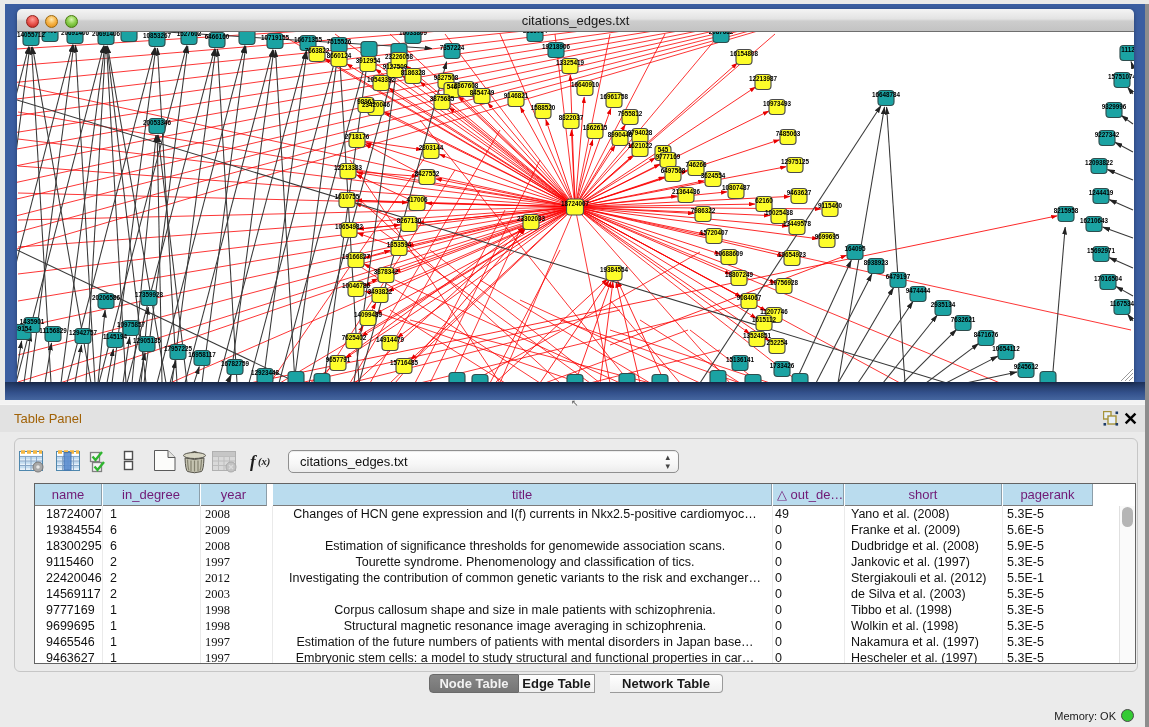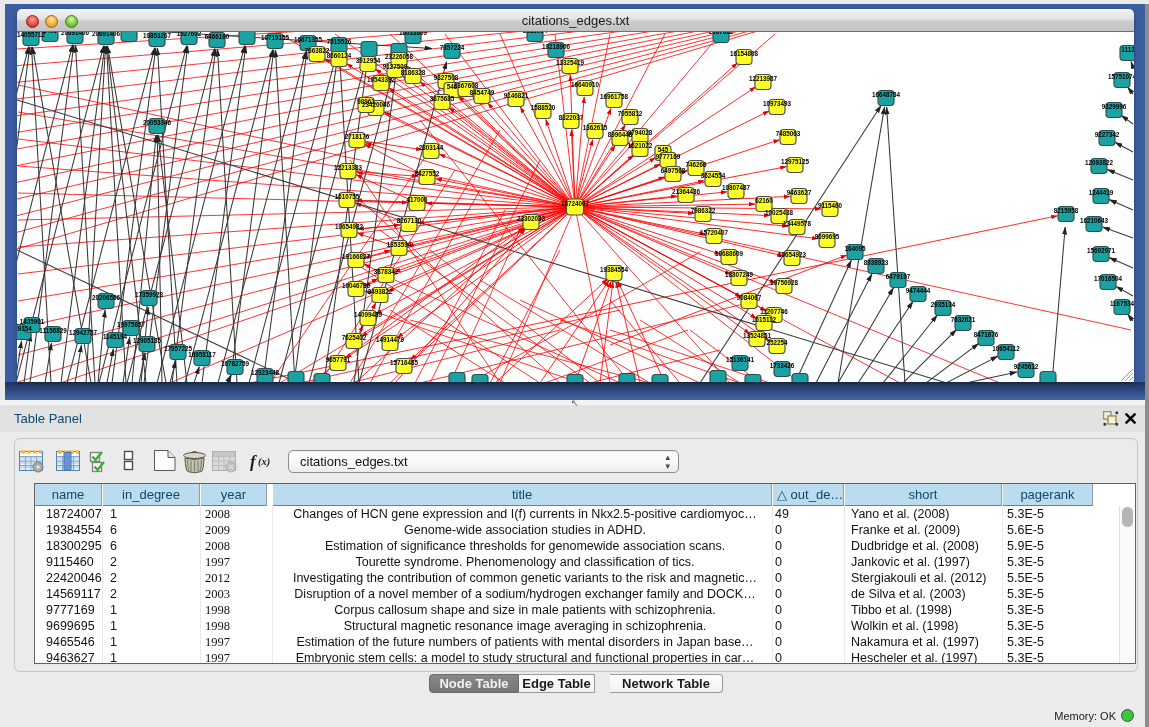--- a/index.html
+++ b/index.html
@@ -21,32 +21,32 @@
 #tlr { left:8.5px; background:radial-gradient(circle at 50% 32%,#ff9d96 0%,#ec5c55 45%,#d03830 75%,#8e1710 100%); border:0.5px solid #92211b;}
 #tlo { left:28px; background:radial-gradient(circle at 50% 32%,#ffe9b0 0%,#f6b64c 45%,#eb9c28 75%,#9a610d 100%); border:0.5px solid #9c680f;}
 #tlg { left:48px; background:radial-gradient(circle at 50% 32%,#d7f5b2 0%,#8ed04e 45%,#6cb633 75%,#3f7312 100%); border:0.5px solid #49790f;}
 #content { position:absolute; left:17px; top:32px; width:1117px; height:350px; background:#ffffff; }
 #grip { position:absolute; left:1119px; top:368px; width:14px; height:13px; }
 
 #panel { position:absolute; left:0; top:400px; width:1146px; height:327px; background:#ebebeb; }
 #panelbar { position:absolute; left:0; top:4px; width:1146px; height:28px; background:#e2e2e2; border-top:1px solid #f6f6f6; }
 #panettop { position:absolute; left:0; top:0; width:1146px; height:4px; background:#f3f3f3; }
 #cursor { position:absolute; left:571px; top:-2px; font-size:9px; color:#555; }
-#paneltitle { position:absolute; left:14px; top:11px; font-size:13px; color:#0c4a6e; }
+#paneltitle { position:absolute; left:14px; top:11px; font-size:13px; color:#a16207; }
 #floaticon { position:absolute; left:1103px; top:11px; }
 #closeicon { position:absolute; left:1123px; top:8px; font-size:18px; font-weight:900; color:#000; }
 #container { position:absolute; left:14px; top:38px; width:1124px; height:234px; border:1px solid #c6c6c6; border-radius:6px; }
 #toolbar { position:absolute; left:19px; top:48px; height:28px; }
 #combo { position:absolute; left:288px; top:50px; width:391px; height:23px; background:linear-gradient(180deg,#ffffff 0%,#f7f7f7 60%,#ececec 100%);
   border:1px solid #8f8f8f; border-radius:5px; font-size:13px; color:#111;
   line-height:21px; padding-left:11px; box-shadow:inset 0 1px 1px rgba(0,0,0,0.08); }
 #combo .arr { position:absolute; right:8px; top:2px; font-size:9px; color:#444; line-height:9px; }
 #tablebox { position:absolute; left:34px; top:83px; width:1102px; height:181px;
   background:#ffffff; border:1px solid #636363; }
-#thead { position:absolute; left:0; top:0; height:22px; width:1100px; font-size:13px; color:#0c4a6e; }
+#thead { position:absolute; left:0; top:0; height:22px; width:1100px; font-size:13px; color:#701a75; }
 #thead .th { position:absolute; top:0; height:22px; background:#badcee; white-space:nowrap; overflow:hidden;
   border-right:1px solid #8c9ea9; border-bottom:1px solid #7c7c7c; text-align:center; line-height:22px; }
 #tbody { position:absolute; left:0; top:22px; width:1084px; height:157px; overflow:hidden; }
 .tr { position:relative; height:16px; font-size:12.5px; color:#111; white-space:nowrap; }
 .tr div { position:absolute; top:0; height:16px; line-height:16px; overflow:hidden; }
 .c0 { left:11px;  width:62px; }
 .c1 { left:75px; width:90px; }
 .c2 { left:170px; width:70px;font-family:Liberation Serif, serif; }
 .c3 { left:244px; width:492px;text-align:center; }
 .c4 { left:740px; width:60px; }
@@ -708,21 +708,20 @@
             <div class="c2">2008</div>
             <div class="c3">Changes of HCN gene expression and I(f) currents in Nkx2.5-positive cardiomyoc…</div>
             <div class="c4">49</div>
             <div class="c5">Yano et al. (2008)</div>
             <div class="c6">5.3E-5</div>
           </div>
 <div class="tr">
             <div class="c0">19384554</div>
             <div class="c1">6</div>
             <div class="c2">2009</div>
-            <div class="c3">Genome-wide association studies in ADHD.</div>
             <div class="c4">0</div>
             <div class="c5">Franke et al. (2009)</div>
             <div class="c6">5.6E-5</div>
           </div>
 <div class="tr">
             <div class="c0">18300295</div>
             <div class="c1">6</div>
             <div class="c2">2008</div>
             <div class="c3">Estimation of significance thresholds for genomewide association scans.</div>
             <div class="c4">0</div>
@@ -735,30 +734,29 @@
             <div class="c2">1997</div>
             <div class="c3">Tourette syndrome. Phenomenology and classification of tics.</div>
             <div class="c4">0</div>
             <div class="c5">Jankovic et al. (1997)</div>
             <div class="c6">5.3E-5</div>
           </div>
 <div class="tr">
             <div class="c0">22420046</div>
             <div class="c1">2</div>
             <div class="c2">2012</div>
-            <div class="c3">Investigating the contribution of common genetic variants to the risk and magnetic…</div>
+            <div class="c3">Investigating the contribution of common genetic variants to the risk and exchanger…</div>
             <div class="c4">0</div>
             <div class="c5">Stergiakouli et al. (2012)</div>
-            <div class="c6">5.5E-5</div>
+            <div class="c6">5.5E-1</div>
           </div>
 <div class="tr">
             <div class="c0">14569117</div>
             <div class="c1">2</div>
             <div class="c2">2003</div>
-            <div class="c3">Disruption of a novel member of a sodium/hydrogen exchanger family and DOCK…</div>
             <div class="c4">0</div>
             <div class="c5">de Silva et al. (2003)</div>
             <div class="c6">5.3E-5</div>
           </div>
 <div class="tr">
             <div class="c0">9777169</div>
             <div class="c1">1</div>
             <div class="c2">1998</div>
             <div class="c3">Corpus callosum shape and size in male patients with schizophrenia.</div>
             <div class="c4">0</div>

